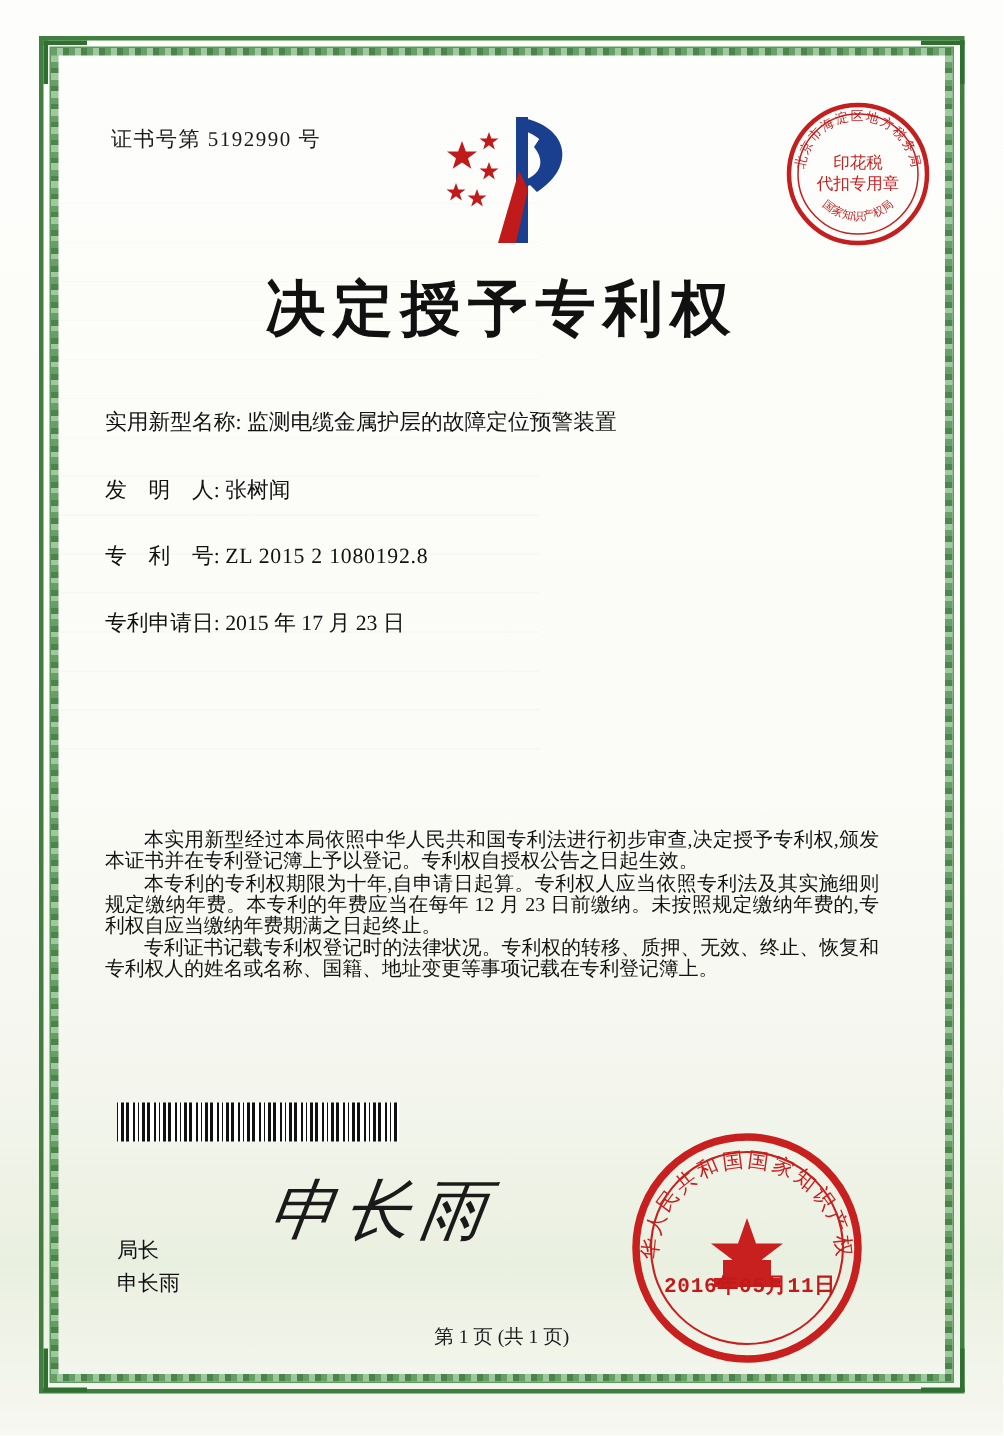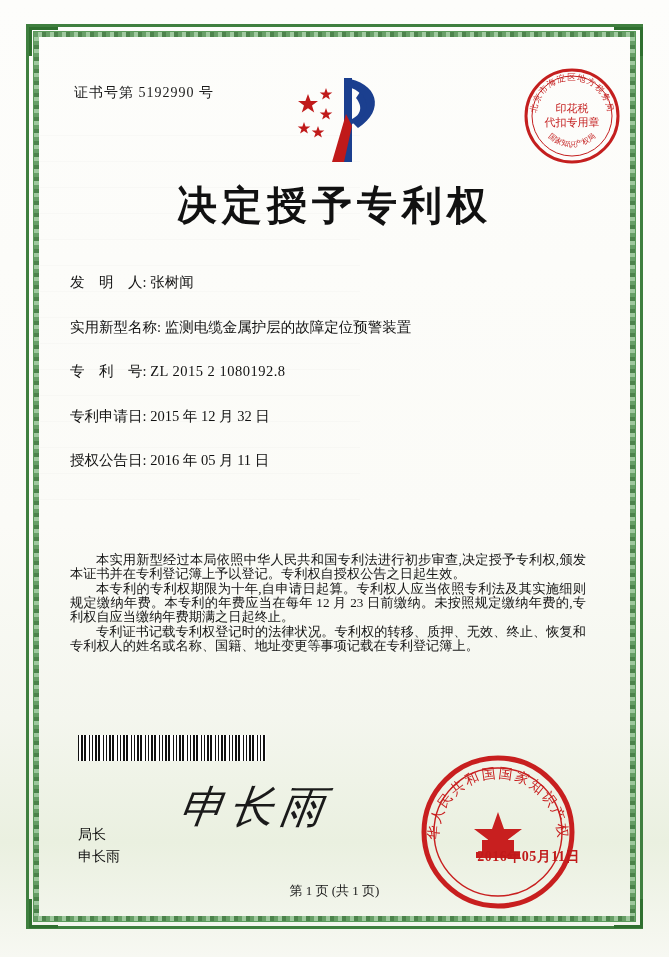--- a/index.html
+++ b/index.html
@@ -171,25 +171,26 @@
 
   .seal-bottom {
     position: absolute;
     left: 418px; top: 752px;
     width: 160px; height: 160px;
   }
   .seal-date {
     position: absolute;
     left: 420px; top: 848px;
     width: 160px;
-    text-align: right;
+    text-align: center;
     font-size: 14px;
     color: #c01a1a;
     letter-spacing: 0.5px;
     font-weight: bold;
+    font-family: Liberation Mono, monospace;
   }
 
   .page-footer {
     position: absolute;
     left: 0; top: 882px;
     width: 669px;
     text-align: center;
     font-size: 13px;
     color: #1a1a1a;
   }
@@ -250,38 +251,34 @@
       </text>
       <text x="50" y="46" font-size="11" fill="#c41f1f" text-anchor="middle" font-family="'DejaVu Serif',serif">印花税</text>
       <text x="50" y="60" font-size="11" fill="#c41f1f" text-anchor="middle" font-family="'DejaVu Serif',serif">代扣专用章</text>
     </svg>
   </div>
 
   <div class="main-title">决定授予专利权</div>
 
   <div class="fields">
     <div class="field-row">
+      <span class="field-label">实用新型名称:</span>
+      <span class="field-value">监测电缆金属护层的故障定位预警装置</span>
+    </div>
+    <div class="field-row">
       <span class="field-label">发　明　人:</span>
       <span class="field-value">张树闻</span>
-    </div>
-    <div class="field-row">
-      <span class="field-label">实用新型名称:</span>
-      <span class="field-value">监测电缆金属护层的故障定位预警装置</span>
     </div>
     <div class="field-row">
       <span class="field-label">专　利　号:</span>
       <span class="field-value mono-val">ZL 2015 2 1080192.8</span>
     </div>
     <div class="field-row">
       <span class="field-label">专利申请日:</span>
-      <span class="field-value">2015 年 12 月 32 日</span>
-    </div>
-    <div class="field-row">
-      <span class="field-label">授权公告日:</span>
-      <span class="field-value">2016 年 05 月 11 日</span>
+      <span class="field-value">2015 年 17 月 23 日</span>
     </div>
   </div>
 
   <div class="paragraphs">
     <p>本实用新型经过本局依照中华人民共和国专利法进行初步审查,决定授予专利权,颁发本证书并在专利登记簿上予以登记。专利权自授权公告之日起生效。</p>
     <p>本专利的专利权期限为十年,自申请日起算。专利权人应当依照专利法及其实施细则规定缴纳年费。本专利的年费应当在每年 12 月 23 日前缴纳。未按照规定缴纳年费的,专利权自应当缴纳年费期满之日起终止。</p>
     <p>专利证书记载专利权登记时的法律状况。专利权的转移、质押、无效、终止、恢复和专利权人的姓名或名称、国籍、地址变更等事项记载在专利登记簿上。</p>
   </div>
 
   <div class="barcode"></div>

